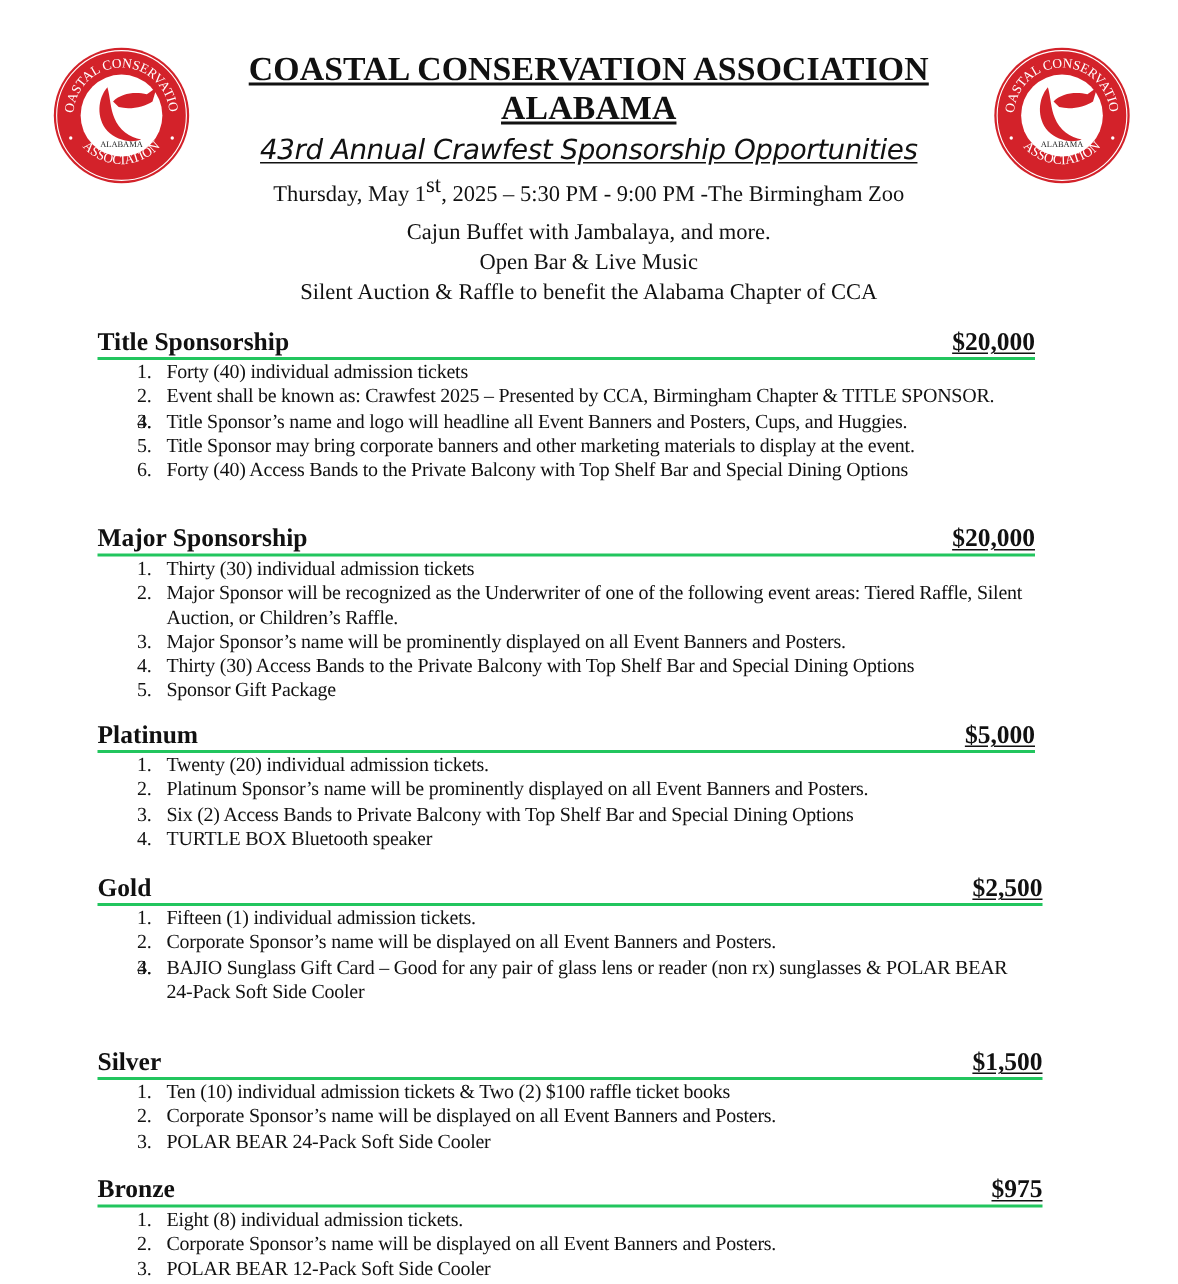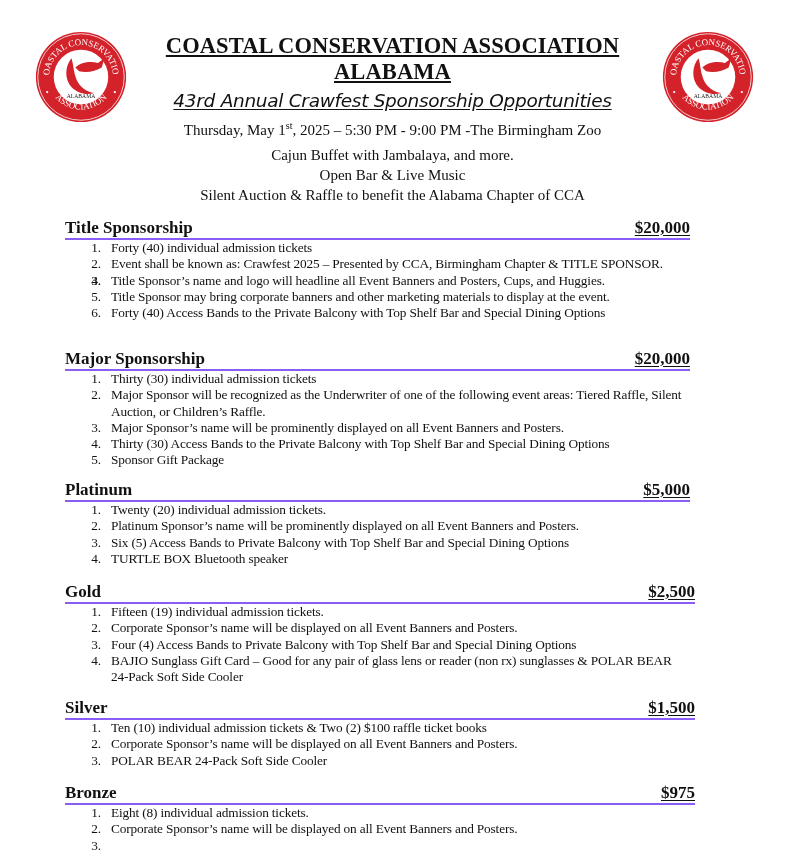--- a/index.html
+++ b/index.html
@@ -13,24 +13,24 @@
                text-decoration-thickness: 2px; text-underline-offset: 2px; letter-spacing: 0.1px; }
   .subtitle { position: absolute; left: 140px; width: 505px; top: 89px; text-align: center;
               font-family: "DejaVu Sans", "Liberation Sans", sans-serif; font-style: italic; font-weight: normal;
               font-size: 18.5px; line-height: 24px; text-decoration: underline; text-underline-offset: 2px;
               letter-spacing: -0.3px; }
   .info { position: absolute; left: 140px; width: 505px; text-align: center; font-size: 15px; line-height: 20px; }
   .info-1 { top: 120px; }
   .info-2 { top: 145px; }
   .info-3 { top: 165px; text-align: center; }
   .info-4 { top: 185px; }
-  sup { font-size: 10px; vertical-align: 6px; line-height: 0; }
+  sup { font-size: 15px; vertical-align: 6px; line-height: 0; }
 
   .section { position: absolute; left: 65px; }
-  .sec-head { position: relative; height: 20px; border-bottom: 2px solid #8b5cf6; }
+  .sec-head { position: relative; height: 20px; border-bottom: 2px solid #22c55e; }
   .sec-name { position: absolute; left: 0; bottom: 0; font-weight: bold; font-size: 17px; line-height: 20px; }
   .sec-price { position: absolute; right: 0; bottom: 0; font-weight: bold; font-size: 17px; line-height: 20px;
                text-decoration: underline; text-underline-offset: 2px; margin-top: 16px; }
   .items { list-style: none; margin: 0; padding: 0; }
   .item { position: relative; padding-left: 46px; font-size: 13.3px; line-height: 16.3px; letter-spacing: -0.15px; }
   .num { position: absolute; left: 22px; width: 14px; text-align: right; }
 </style>
 </head>
 <body>
 
@@ -120,33 +120,33 @@
       </ol>
     </div>
     <div class="section" style="top: 480px; width: 625px;">
       <div class="sec-head">
         <span class="sec-name">Platinum</span>
         <span class="sec-price">$5,000</span>
       </div>
       <ol class="items">
         <li class="item"><span class="num">1.</span><span>Twenty (20) individual admission tickets.</span></li>
         <li class="item"><span class="num">2.</span><span>Platinum Sponsor’s name will be prominently displayed on all Event Banners and Posters.</span></li>
-        <li class="item"><span class="num">3.</span><span>Six (5) Access Bands to Private Balcony with Top Shelf Bar and Special Dining Options</span></li>
+        <li class="item"><span class="num">3.</span><span>Six (2) Access Bands to Private Balcony with Top Shelf Bar and Special Dining Options</span></li>
         <li class="item"><span class="num">4.</span><span>TURTLE BOX Bluetooth speaker</span></li>
       </ol>
     </div>
     <div class="section" style="top: 582px; width: 630px;">
       <div class="sec-head">
         <span class="sec-name">Gold</span>
         <span class="sec-price">$2,500</span>
       </div>
       <ol class="items">
-        <li class="item"><span class="num">1.</span><span>Fifteen (19) individual admission tickets.</span></li>
+        <li class="item"><span class="num">1.</span><span>Fifteen (1) individual admission tickets.</span></li>
         <li class="item"><span class="num">2.</span><span>Corporate Sponsor’s name will be displayed on all Event Banners and Posters.</span></li>
-        <li class="item"><span class="num">3.</span><span>Four (4) Access Bands to Private Balcony with Top Shelf Bar and Special Dining Options</span></li>
+        <li class="item"><span class="num">3.</span></li>
         <li class="item" style="padding-right: 20px;"><span class="num">4.</span><span>BAJIO Sunglass Gift Card – Good for any pair of glass lens or reader (non rx) sunglasses &amp; POLAR BEAR 24-Pack Soft Side Cooler</span></li>
       </ol>
     </div>
     <div class="section" style="top: 698px; width: 630px;">
       <div class="sec-head">
         <span class="sec-name">Silver</span>
         <span class="sec-price">$1,500</span>
       </div>
       <ol class="items">
         <li class="item"><span class="num">1.</span><span>Ten (10) individual admission tickets &amp; Two (2) $100 raffle ticket books</span></li>
@@ -155,16 +155,16 @@
       </ol>
     </div>
     <div class="section" style="top: 783px; width: 630px;">
       <div class="sec-head">
         <span class="sec-name">Bronze</span>
         <span class="sec-price">$975</span>
       </div>
       <ol class="items">
         <li class="item"><span class="num">1.</span><span>Eight (8) individual admission tickets.</span></li>
         <li class="item"><span class="num">2.</span><span>Corporate Sponsor’s name will be displayed on all Event Banners and Posters.</span></li>
-        <li class="item"><span class="num">3.</span></li>
+        <li class="item"><span class="num">3.</span><span>POLAR BEAR 12-Pack Soft Side Cooler</span></li>
       </ol>
     </div>
   </div>
 
 </body></html>

